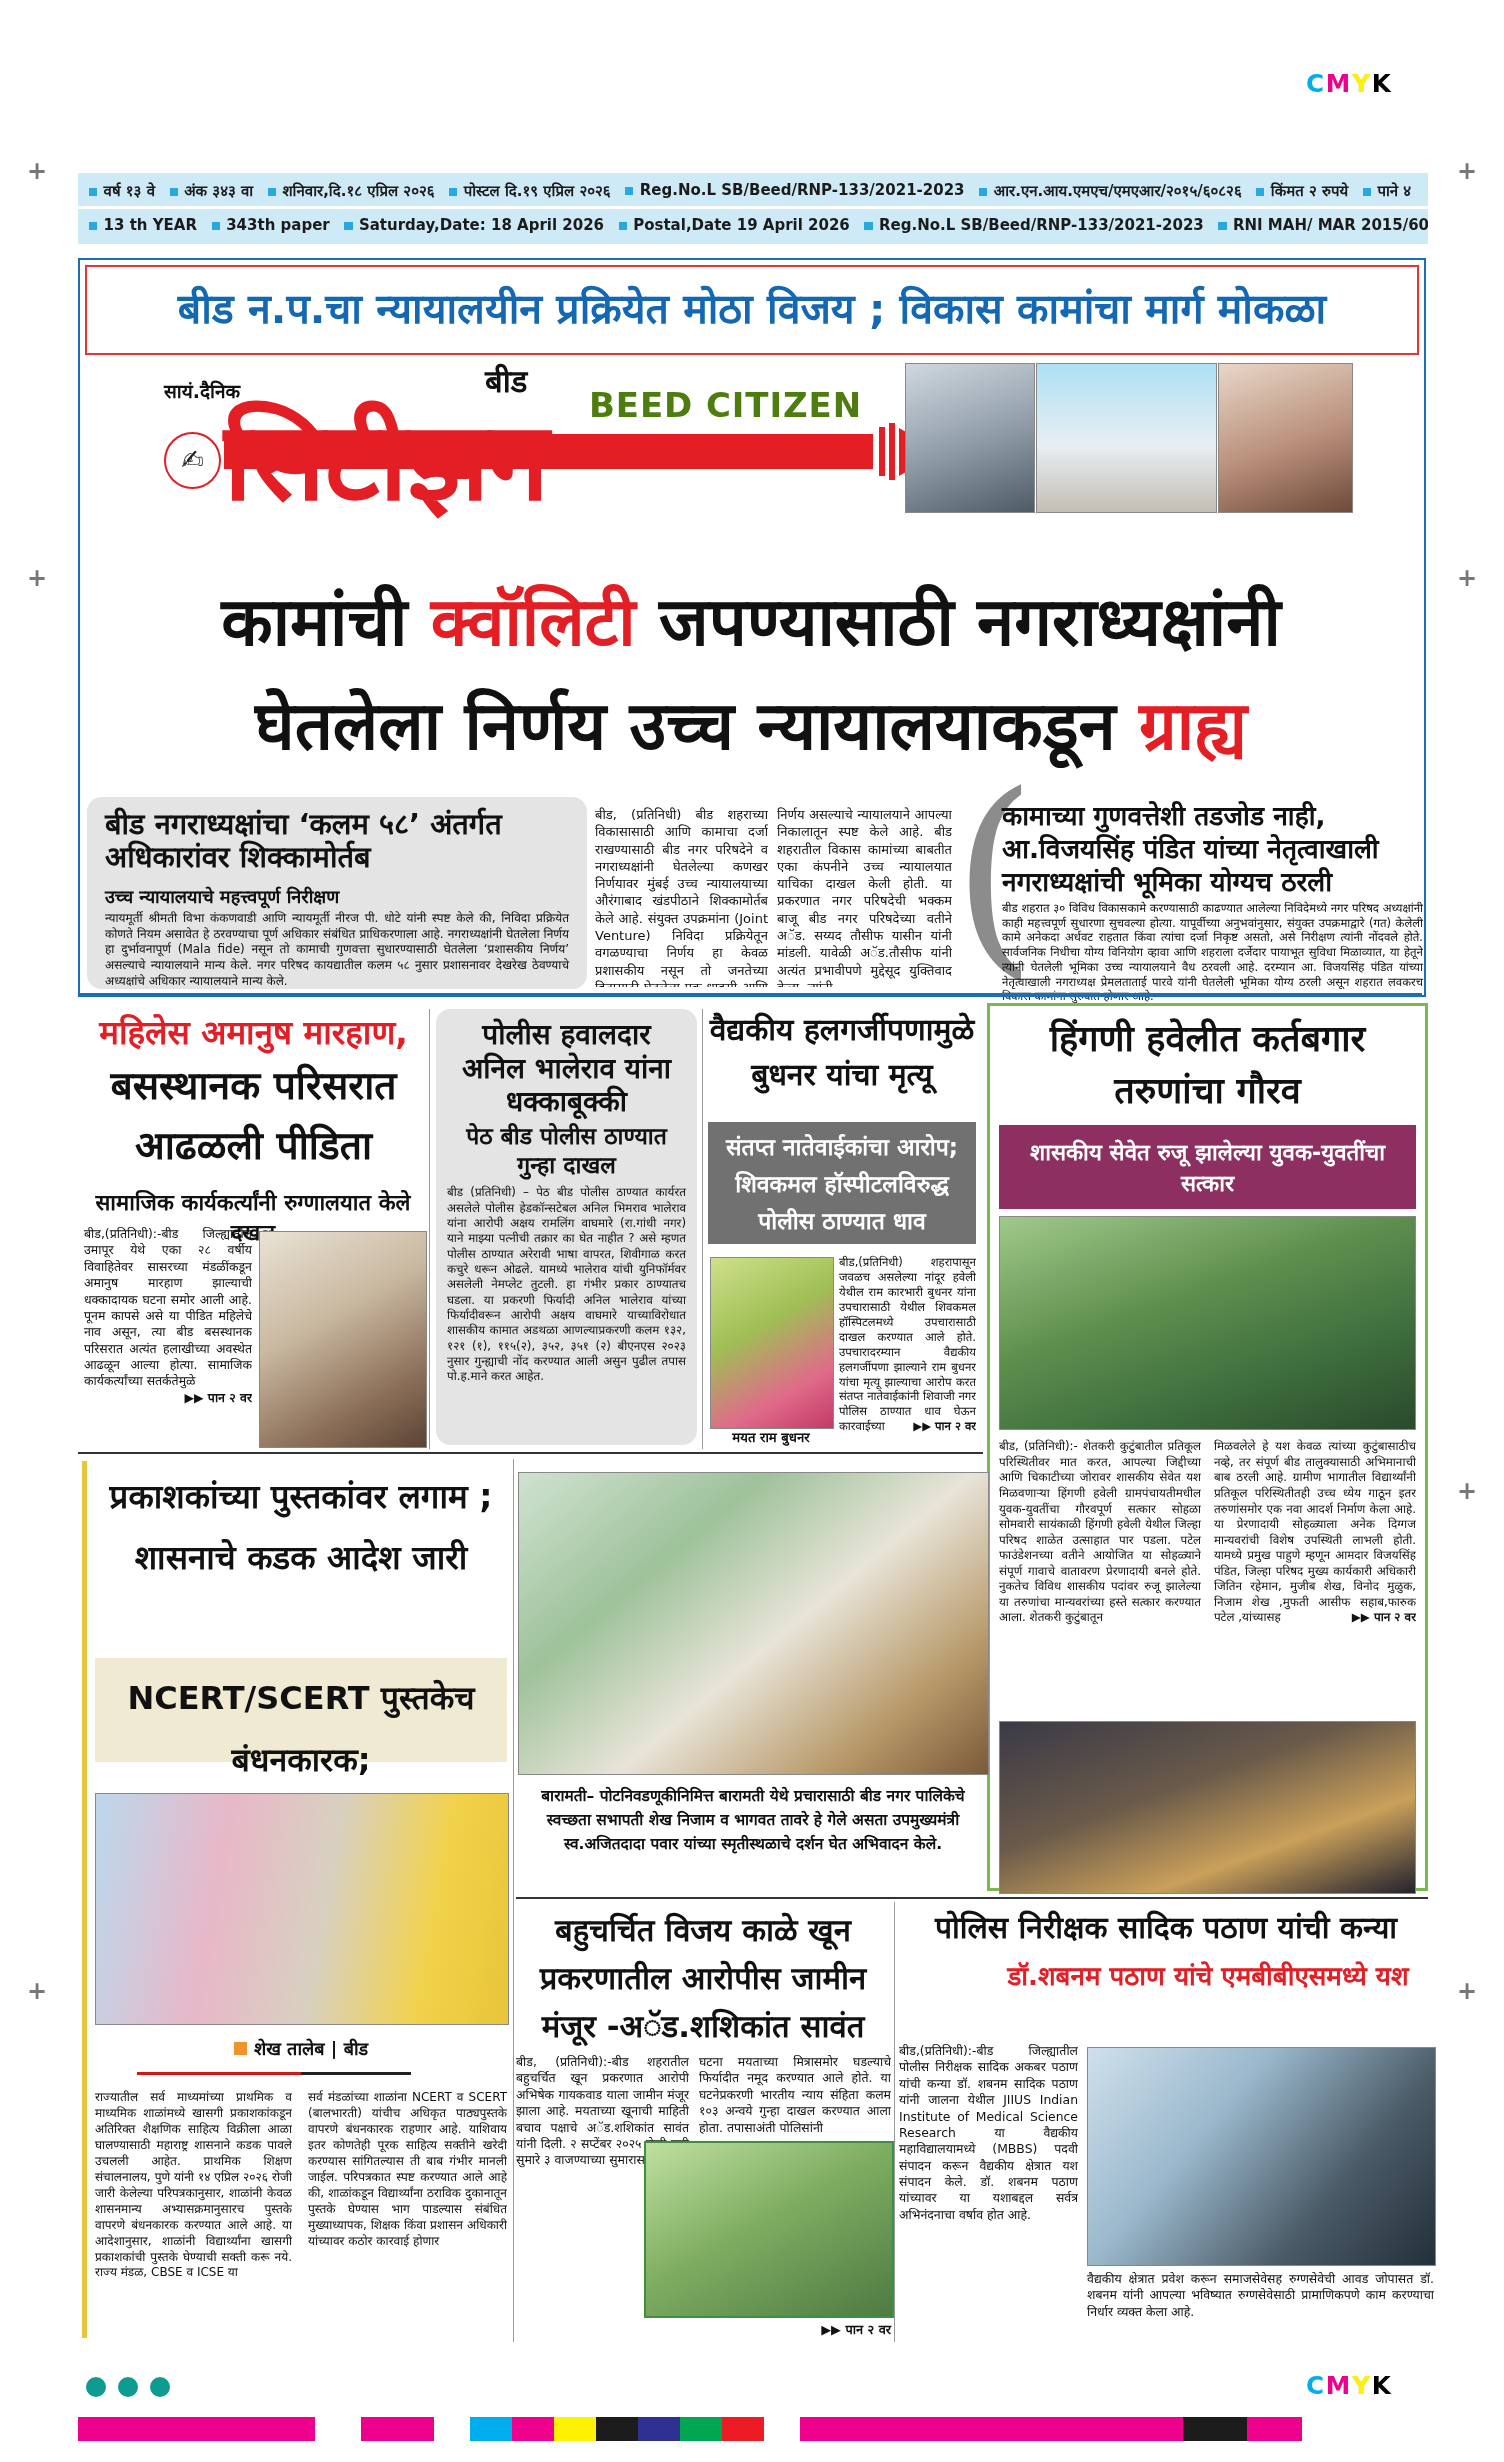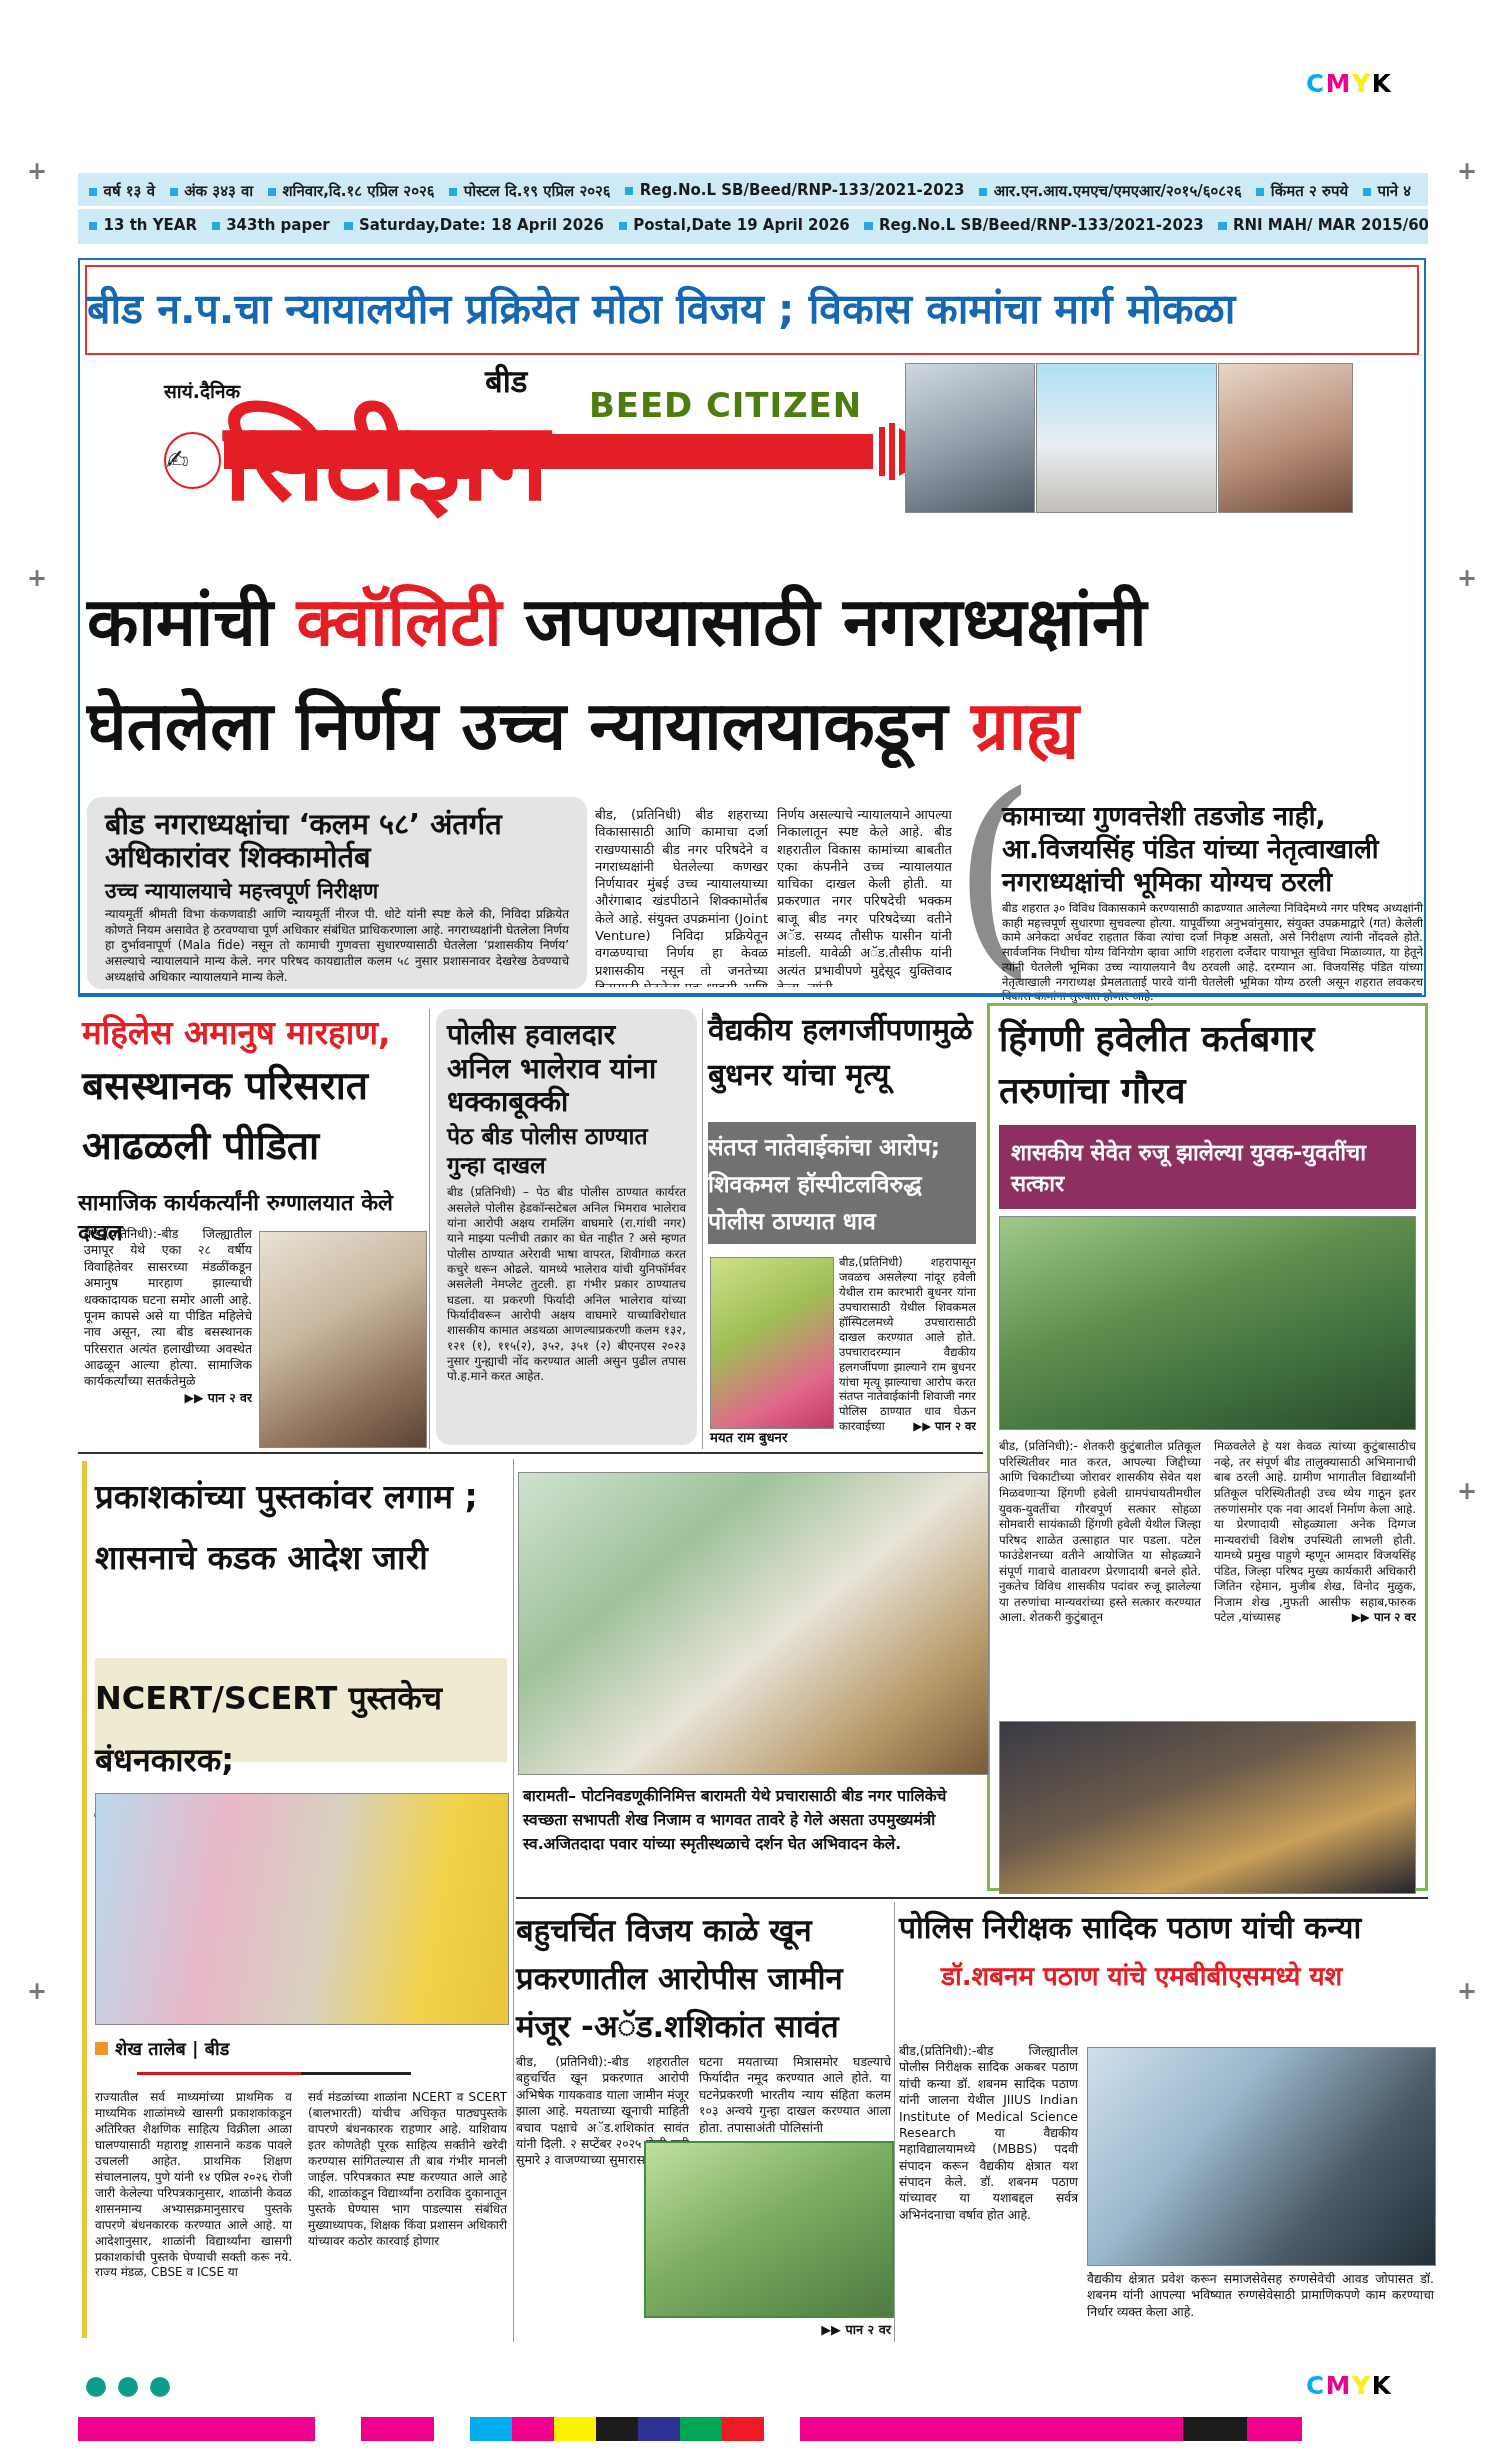--- a/index.html
+++ b/index.html
@@ -1,20 +1,20 @@
 <!DOCTYPE html>
 <html style="font-size:14.6px"><head>
 <meta charset="utf-8">
 <style>
   html,body{margin:0;padding:0;background:#fff;}
   .page{position:relative;width:1505px;height:2462px;background:#fff;
         font-family:"DejaVu Sans",sans-serif;color:#111;overflow:hidden;}
   .abs{position:absolute;}
   .b{font-weight:bold;}
-  .c{text-align:left;}
+  .c{text-align:center;}
   .j{text-align:justify;}
   .red{color:#e31e24;}
   .white{color:#fff;}
   .jump{font-weight:bold;float:right;white-space:nowrap;}
   .rule{background:#1a70b8;}
   .vline{width:0.9px;background:#9a9a9a;}
   .hline{height:1.8px;background:#333;}
   .crop{color:#777;font-size:24px;font-weight:bold;}
   .cmyk span{font-size:24.6px;font-weight:bold;letter-spacing:1.8px;}
   .cmyk .lc{color:#00aeef}.cmyk .lm{color:#ec008c}.cmyk .ly{color:#fff200;text-shadow:0 0 0.9px #bbb}.cmyk .lk{color:#000}
@@ -108,21 +108,21 @@
       <span>जपण्यासाठी नगराध्यक्षांनी</span>
     </div>
     <div>
       <span>घेतलेला निर्णय उच्च न्यायालयाकडून</span>
       <span class="red">ग्राह्य</span>
     </div>
   </div>
 
   <div class="abs graybox" style="left:87px;top:797px;width:500px;height:192px;padding:11px 18px;box-sizing:border-box">
     <div class="b" style="font-size:29px;line-height:1.15">बीड नगराध्यक्षांचा ‘कलम ५८’ अंतर्गत अधिकारांवर शिक्कामोर्तब</div>
-    <div class="b" style="font-size:21px;margin-top:1px">उच्च न्यायालयाचे महत्त्वपूर्ण निरीक्षण</div>
+    <div class="b" style="font-size:18px;margin-top:9px">उच्च न्यायालयाचे महत्त्वपूर्ण निरीक्षण</div>
     <div class="j" style="font-size:12px;line-height:1.3;margin-top:3.6px">न्यायमूर्ती श्रीमती विभा कंकणवाडी आणि न्यायमूर्ती नीरज पी. धोटे यांनी स्पष्ट केले की, निविदा प्रक्रियेत कोणते नियम असावेत हे ठरवण्याचा पूर्ण अधिकार संबंधित प्राधिकरणाला आहे. नगराध्यक्षांनी घेतलेला निर्णय हा दुर्भावनापूर्ण (Mala fide) नसून तो कामाची गुणवत्ता सुधारण्यासाठी घेतलेला ‘प्रशासकीय निर्णय’ असल्याचे न्यायालयाने मान्य केले. नगर परिषद कायद्यातील कलम ५८ नुसार प्रशासनावर देखरेख ठेवण्याचे अध्यक्षांचे अधिकार न्यायालयाने मान्य केले.</div>
   </div>
 
   <div class="abs j body-md" style="left:595px;top:806px;width:173px;height:181px;overflow:hidden">बीड, (प्रतिनिधी) बीड शहराच्या विकासासाठी आणि कामाचा दर्जा राखण्यासाठी बीड नगर परिषदेने व नगराध्यक्षांनी घेतलेल्या कणखर निर्णयावर मुंबई उच्च न्यायालयाच्या औरंगाबाद खंडपीठाने शिक्कामोर्तब केले आहे. संयुक्त उपक्रमांना (Joint Venture) निविदा प्रक्रियेतून वगळण्याचा निर्णय हा केवळ प्रशासकीय नसून तो जनतेच्या हितासाठी घेतलेला एक धाडसी आणि पारदर्शक</div>
   <div class="abs j body-md" style="left:777px;top:806px;width:175px;height:181px;overflow:hidden">
     <span>निर्णय असल्याचे न्यायालयाने आपल्या निकालातून स्पष्ट केले आहे. बीड शहरातील विकास कामांच्या बाबतीत एका कंपनीने उच्च न्यायालयात याचिका दाखल केली होती. या प्रकरणात नगर परिषदेची भक्कम बाजू बीड नगर परिषदेच्या वतीने अॅड. सय्यद तौसीफ यासीन यांनी मांडली. यावेळी अॅड.तौसीफ यांनी अत्यंत प्रभावीपणे मुद्देसूद युक्तिवाद केला. त्यांनी</span>
     
   </div>
 
   <div class="abs" style="left:958px;top:799px;width:469px;height:190px">

